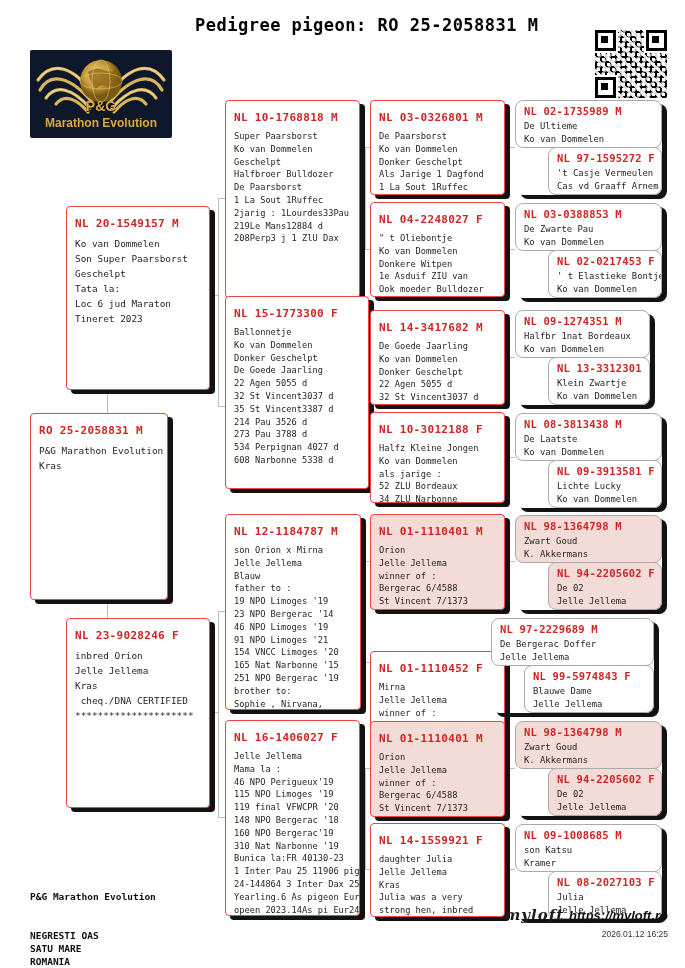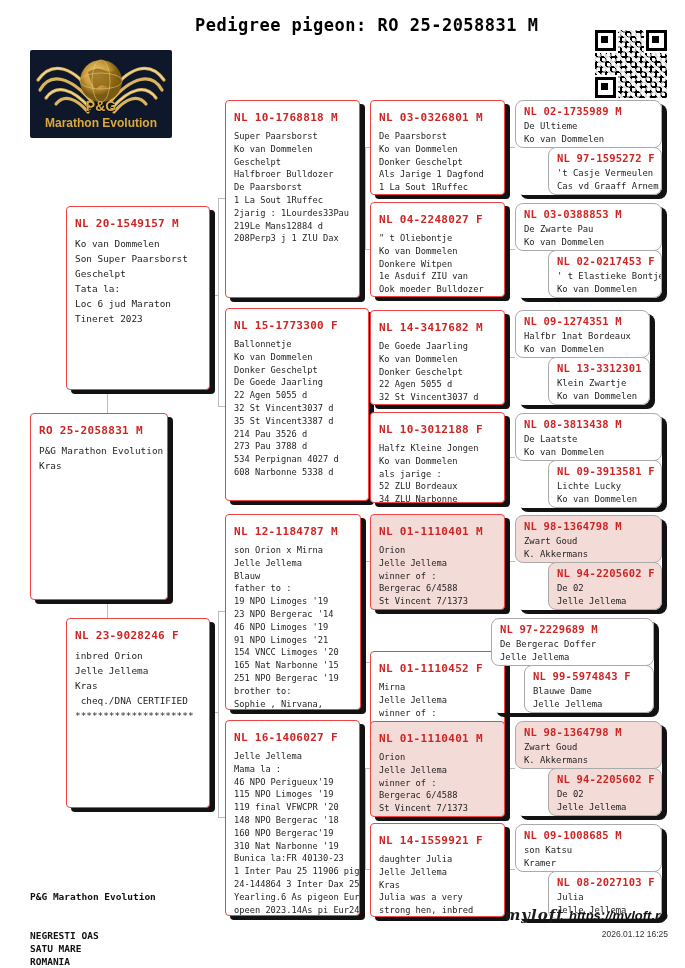--- a/index.html
+++ b/index.html
@@ -172,21 +172,21 @@
     <div class="body">Super Paarsborst
 Ko van Dommelen
 Geschelpt
 Halfbroer Bulldozer
 De Paarsborst
 1 La Sout 1Ruffec
 2jarig : 1Lourdes33Pau
 219Le Mans12884 d
 208Perp3 j 1 ZlU Dax</div>
   </div>
-  <div class="box" style="left:225px;top:308px;width:144px;height:193px">
+  <div class="box" style="left:225px;top:296px;width:144px;height:193px">
     <div class="ring">NL 15-1773300 F</div>
     <div class="body">Ballonnetje
 Ko van Dommelen
 Donker Geschelpt
 De Goede Jaarling
 22 Agen 5055 d
 32 St Vincent3037 d
 35 St Vincent3387 d
 214 Pau 3526 d
 273 Pau 3788 d

